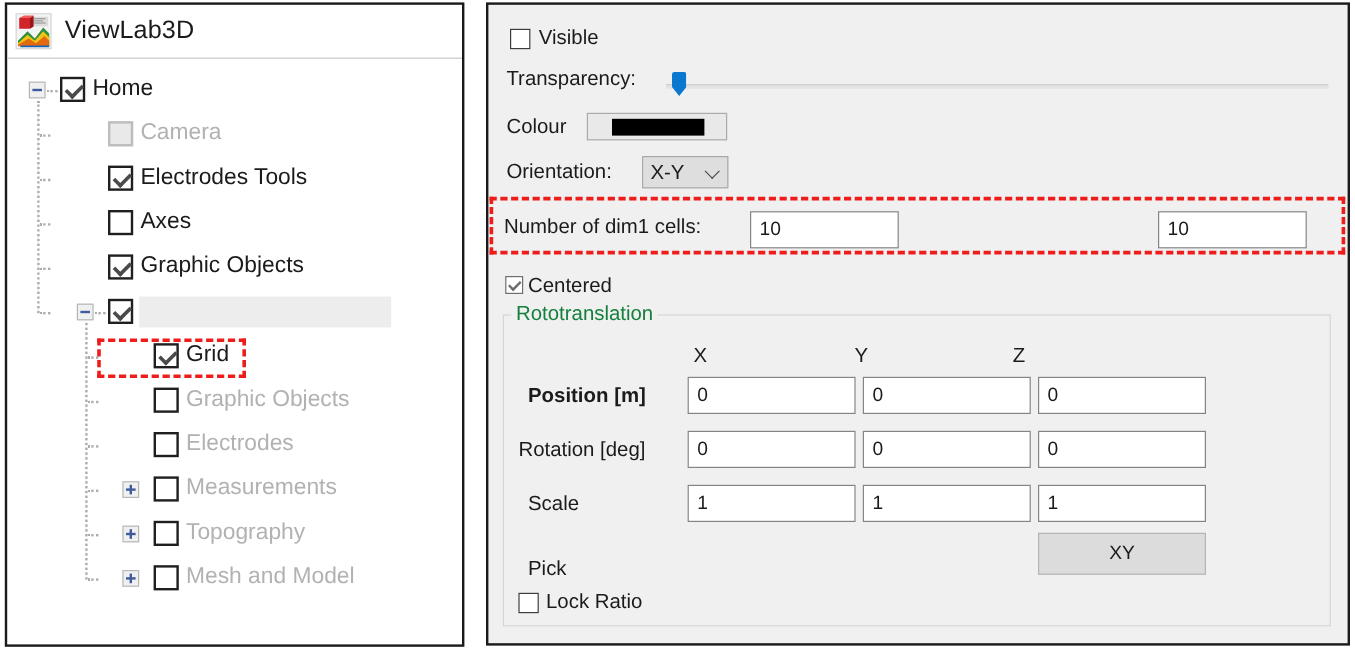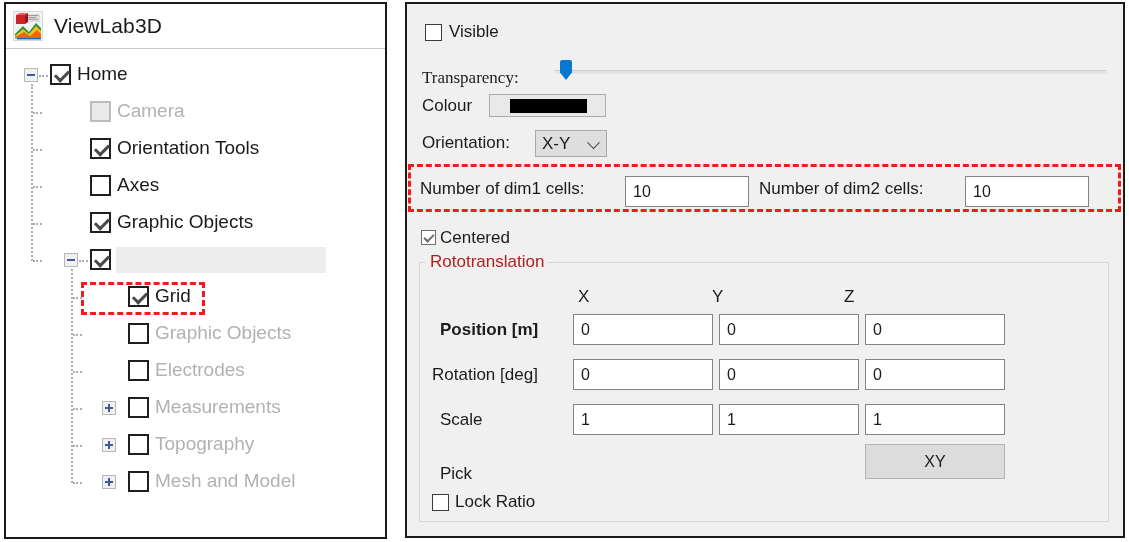--- a/index.html
+++ b/index.html
@@ -134,21 +134,21 @@
     font-size: 16px; color: #1b1b1b;
     display: flex; align-items: center; padding-left: 7px;
   }
 
   
   #group-roto {
     position: absolute; border: 1px solid #d6d6d6;
     background: transparent;
   }
   #group-roto-title {
-    position: absolute; font-size: 17px; color: #b91c1c;
+    position: absolute; font-size: 17px; color: #15803d;
     background: #f0f0f0; padding: 0 4px;
   }
 
   
   .pbtn {
     position: absolute; background: #dcdcdc; border: 1px solid #b4b4b4;
     display: flex; align-items: center; justify-content: center;
     font-size: 16px; color: #1b1b1b;
   }
 
@@ -191,21 +191,21 @@
           <div class="t-exp" style="left: 18px; top: 10px;"></div>
           <div class="t-cb ck" style="left: 44px; top: 6px;"></div>
           <div class="t-lbl" style="left: 71px; top: 5px;">Home</div>
         </div>
         <div class="trow" style="top: 45px;">
           <div class="t-cb dis" style="left: 84px; top: 6px;"></div>
           <div class="t-lbl grey" style="left: 111px; top: 5px;">Camera</div>
         </div>
         <div class="trow" style="top: 82px;">
           <div class="t-cb ck" style="left: 84px; top: 6px;"></div>
-          <div class="t-lbl" style="left: 111px; top: 5px;">Orientation Tools</div>
+          <div class="t-lbl" style="left: 111px; top: 5px;">Electrodes Tools</div>
         </div>
         <div class="trow" style="top: 119px;">
           <div class="t-cb" style="left: 84px; top: 6px;"></div>
           <div class="t-lbl" style="left: 111px; top: 5px;">Axes</div>
         </div>
         <div class="trow" style="top: 156px;">
           <div class="t-cb ck" style="left: 84px; top: 6px;"></div>
           <div class="t-lbl" style="left: 111px; top: 5px;">Graphic Objects</div>
         </div>
         <div class="t-hl" style="left: 110px; top: 197px; width: 210px;"></div>
@@ -257,38 +257,37 @@
         <div class="hline" style="left: 73px; top: 210px;"></div>
       </div>
 
   </div>
 
   <div id="right-panel">
 
     <div class="p-cb" id="cb-visible" style="left:18px; top:20px;"></div>
     <div class="r-lbl" style="left:42px; top:18px;">Visible</div>
 
-    <div class="r-lbl" style="left:15px; top:64px;font-family:Liberation Serif, serif;">Transparency:</div>
+    <div class="r-lbl" style="left:15px; top:52px;">Transparency:</div>
     <div id="slider-track" style="left:148px; top:66px; width:552px;"></div>
     <div id="slider-handle" style="left:153px; top:56px;"></div>
 
     <div class="r-lbl" style="left:15px; top:92px;">Colour</div>
     <div id="colour-btn" style="left:82px; top:90px; width:117px; height:23px;">
       <div id="colour-chip" style="left:20px; top:4px; width:77px; height:14px;"></div>
     </div>
 
     <div class="r-lbl" style="left:15px; top:129px;">Orientation:</div>
     <div id="orient-combo" style="left:128px; top:126px; width:72px; height:27px;">
       <span id="orient-value">X-Y</span>
       <span id="orient-caret"></span>
     </div>
 
     <div class="r-lbl" style="left:13px; top:175px;">Number of dim1 cells:</div>
     <div class="tin" style="left:218px; top:172px; width:124px; height:31px;">10</div>
-    <div class="r-lbl" style="left:352px; top:175px;">Number of dim2 cells:</div>
     <div class="tin" style="left:558px; top:172px; width:124px; height:31px;">10</div>
 
     <div class="p-cb small ck" style="left:14px; top:226px;"></div>
     <div class="r-lbl" style="left:33px; top:224px;">Centered</div>
 
     <div id="group-roto" style="left:12px; top:258px; width:690px; height:260px;"></div>
     <div id="group-roto-title" style="left:19px; top:248px;">Rototranslation</div>
 
     <div class="r-lbl" style="left:171px; top:283px;">X</div>
     <div class="r-lbl" style="left:305px; top:283px;">Y</div>

